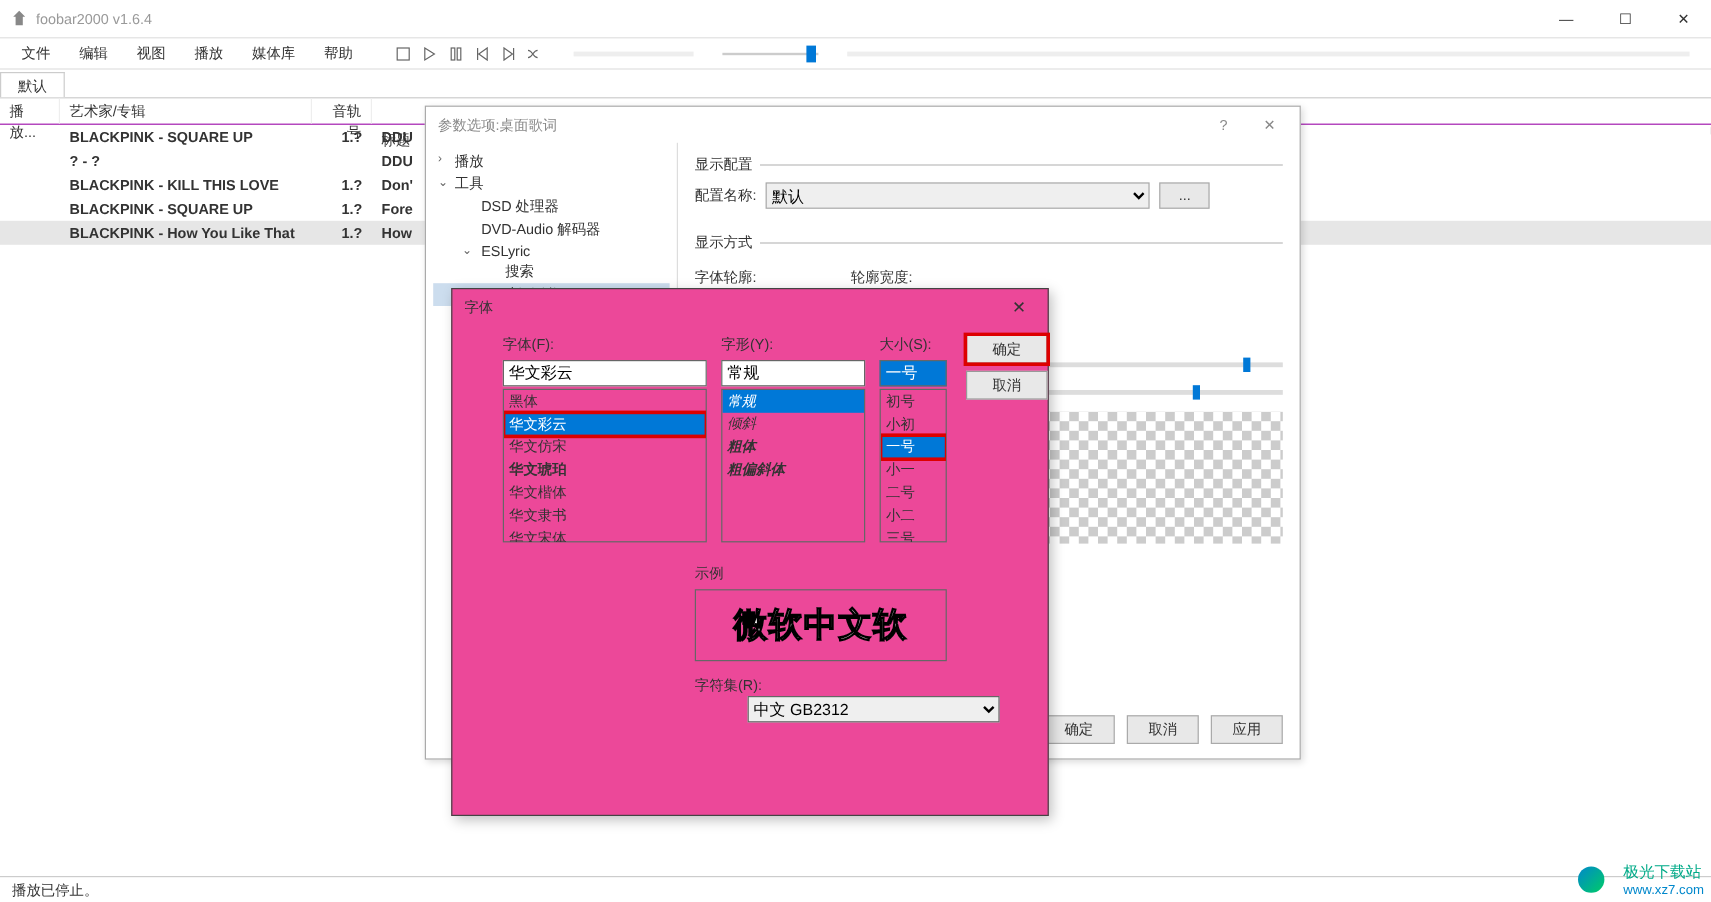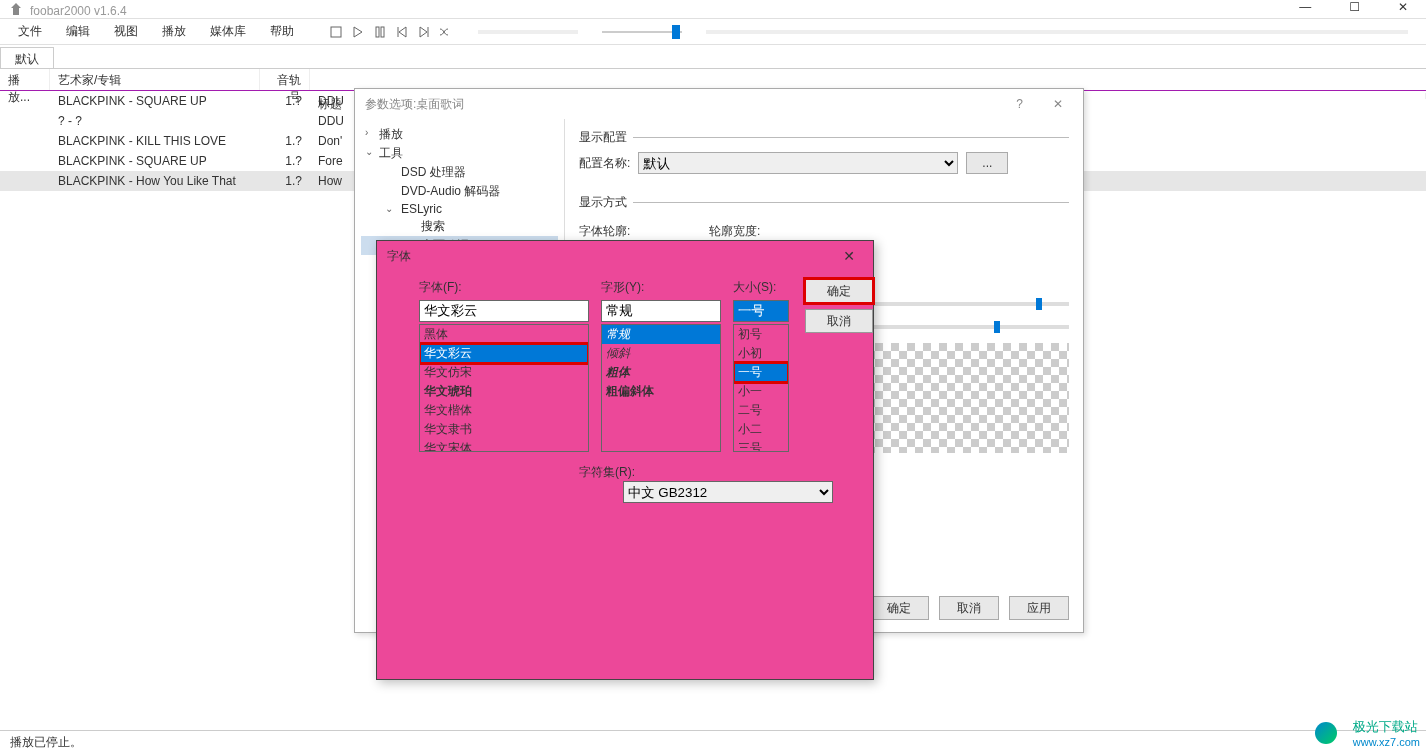--- a/index.html
+++ b/index.html
@@ -1,19 +1,19 @@
 <!DOCTYPE html>
 <html><head>
 <meta charset="utf-8">
 <style>
 * { box-sizing: border-box; margin: 0; padding: 0; }
 body { font-family: "Microsoft YaHei", sans-serif; font-size: 12px; color: #333; background: #fff; overflow: hidden; width: 1426px; height: 752px; position: relative; }
 
 
-.titlebar { height: 19px; display: flex; align-items: flex-end; padding: 0 8px; border-bottom: 1px solid #e0e0e0; color: #999; }
+.titlebar { height: 32px; display: flex; align-items: center; padding: 0 8px; border-bottom: 1px solid #e0e0e0; color: #999; }
 .titlebar .app-icon { width: 16px; height: 16px; margin-right: 6px; }
 .titlebar .title { flex: 1; }
 .titlebar .win-btns { display: flex; gap: 18px; color: #333; }
 .titlebar .win-btns span { cursor: default; padding: 4px 10px; }
 
 
 .menubar { height: 26px; display: flex; align-items: center; padding: 0 8px; gap: 4px; border-bottom: 1px solid #e0e0e0; }
 .menubar .menu-item { padding: 4px 10px; cursor: default; }
 .menubar .toolbar-icons { display: flex; gap: 6px; margin-left: 20px; align-items: center; }
 .menubar .toolbar-icons .tb-icon { width: 16px; height: 16px; display: flex; align-items: center; justify-content: center; color: #666; }
@@ -28,21 +28,21 @@
 .tabbar .tab { padding: 3px 14px; border: 1px solid #ccc; border-bottom: none; background: #fff; margin-top: 2px; }
 
 
 .playlist-header { display: flex; height: 22px; border-bottom: 1px solid #a21caf; }
 .playlist-header .col { padding: 3px 8px; border-right: 1px solid #eee; }
 .playlist-header .col-play { width: 50px; } .playlist-header .col-artist { width: 210px; }
 .playlist-header .col-track { width: 50px; text-align:right; } .playlist-header .col-title { flex:1;margin-top:24px; }
 
 .playlist-rows .row { display: flex; height: 20px; align-items: center; }
 .playlist-rows .row.selected { background: #e6e6e6; }
-.playlist-rows .row .col { padding: 1px 8px; white-space: nowrap; overflow: hidden; }
+.playlist-rows .row .col { padding: 1px 8px; white-space: nowrap; overflow: hidden; font-weight: bold; }
 .playlist-rows .row .col-play { width: 50px; } .playlist-rows .row .col-artist { width: 210px; }
 .playlist-rows .row .col-track { width: 50px; text-align:right; } .playlist-rows .row .col-title { flex:1; }
 
 
 .statusbar { position: absolute; bottom: 0; left: 0; right: 0; height: 22px; border-top: 1px solid #ccc; padding: 3px 10px; }
 
 
 .pref-dialog { position: absolute; top: 88px; left: 354px; width: 730px; height: 545px; background: #fff; border: 1px solid #aaa; box-shadow: 2px 2px 6px rgba(0,0,0,0.15); }
 .pref-dialog .dlg-title { height: 30px; display: flex; align-items: center; padding: 0 10px; color: #888; }
 .pref-dialog .dlg-title .t { flex:1; }
@@ -309,41 +309,47 @@
           <div class="item">华文宋体</div>
         </div>
       </div>
       <div class="font-col c2">
         <label>字形(Y):</label>
         <input value="常规" style="">
         <div class="font-list">
           <div class="item sel" style="font-style:italic">常规</div>
           <div class="item" style="font-style:italic">倾斜</div>
           <div class="item" style="font-weight:900;font-style:italic">粗体</div>
-          <div class="item" style="font-weight:900;">粗偏斜体</div>
+          <div class="item" style="font-weight:900;font-style:italic">粗偏斜体</div>
         </div>
       </div>
       <div class="font-col c3">
         <label>大小(S):</label>
         <input style="background: rgb(0, 120, 215); color: rgb(255, 255, 255);" value="一号">
         <div class="font-list">
           <div class="item">初号</div>
           <div class="item">小初</div>
           <div class="item sel redbox">一号</div>
           <div class="item">小一</div>
           <div class="item">二号</div>
           <div class="item">小二</div>
           <div class="item">三号</div>
         </div>
       </div>
       <div class="font-btns">
         <span class="btn redbox">确定</span>
         <span class="btn">取消</span>
       </div>
     </div>
+    <div class="sample-sec">
+      <div class="lbl">示例</div>
+      <div class="sample-box">
+        <span class="sample-text">微软中文软</span>
+      </div>
+    </div>
     <div class="charset-sec">
       <div class="lbl">字符集(R):</div>
       <select><option>中文 GB2312</option></select>
     </div>
   </div>
 </div>
 
 <div class="watermark">
   <span class="wm-icon"></span>
   <div>

